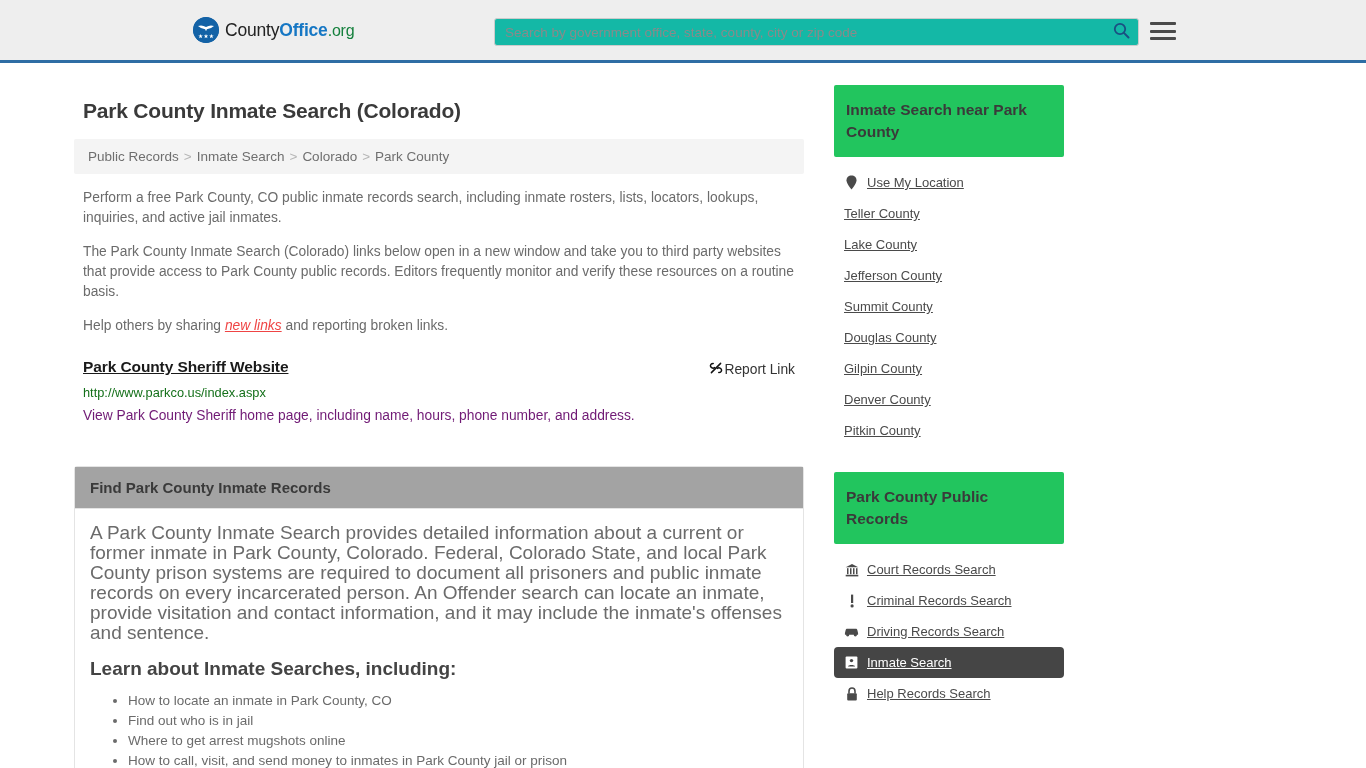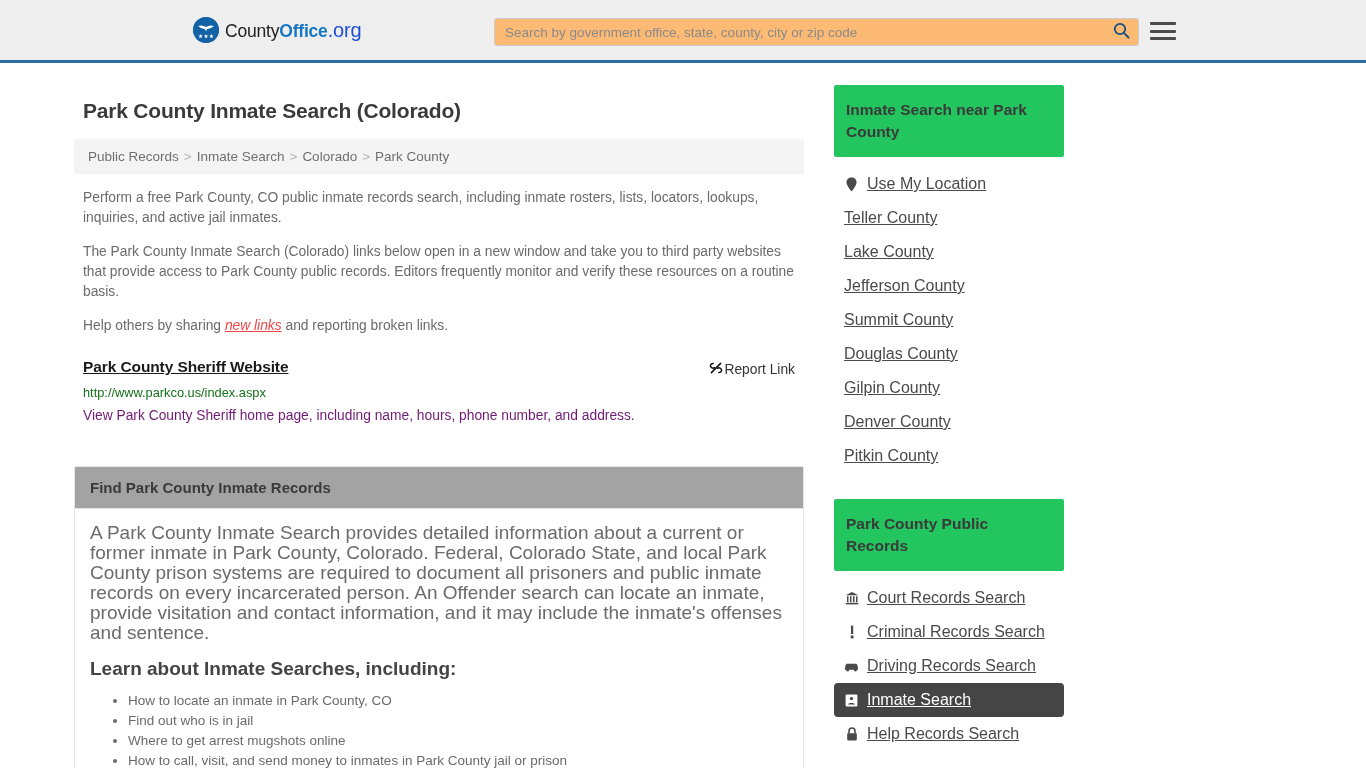--- a/index.html
+++ b/index.html
@@ -36,29 +36,29 @@
     overflow: hidden;
   }
   .logo-mark svg { position: absolute; left: 0; top: 0; }
   .logo-text {
     font-size: 17.5px;
     letter-spacing: -0.2px;
     white-space: nowrap;
   }
   .logo-text .t1 { color: #222222; }
   .logo-text .t2 { color: #1677c4; font-weight: bold; }
-  .logo-text .t3 { color: #1d4ed8; font-size: 20px; }
+  .logo-text .t3 { color: #15803d; font-size: 16px; }
 
   .search-wrap {
     position: absolute;
     left: 494px;
     top: 18px;
     width: 645px;
     height: 28px;
-    background: #fdba74;
+    background: #14b8a6;
     border: 1px solid #cccccc;
     border-radius: 3px;
     display: flex;
     align-items: center;
   }
   .search-input {
     flex: 1 1 auto;
     border: 0;
     outline: 0;
     background: transparent;
@@ -246,21 +246,21 @@
     list-style: none;
     margin: 0;
     padding: 10px 0 0 0;
   }
   .side-list li { margin: 0; }
   .side-link {
     display: flex;
     align-items: center;
     gap: 8px;
     padding: 8px 10px;
-    font-size: 16px;
+    font-size: 13px;
     color: #4a4a4a;
     text-decoration: none;
     border-radius: 4px;
   }
   .side-link .lbl { text-decoration: underline; }
   .side-link.active {
     background: #454545;
   }
   .side-link.active .lbl { color: #ffffff; }
   .side-icon {

